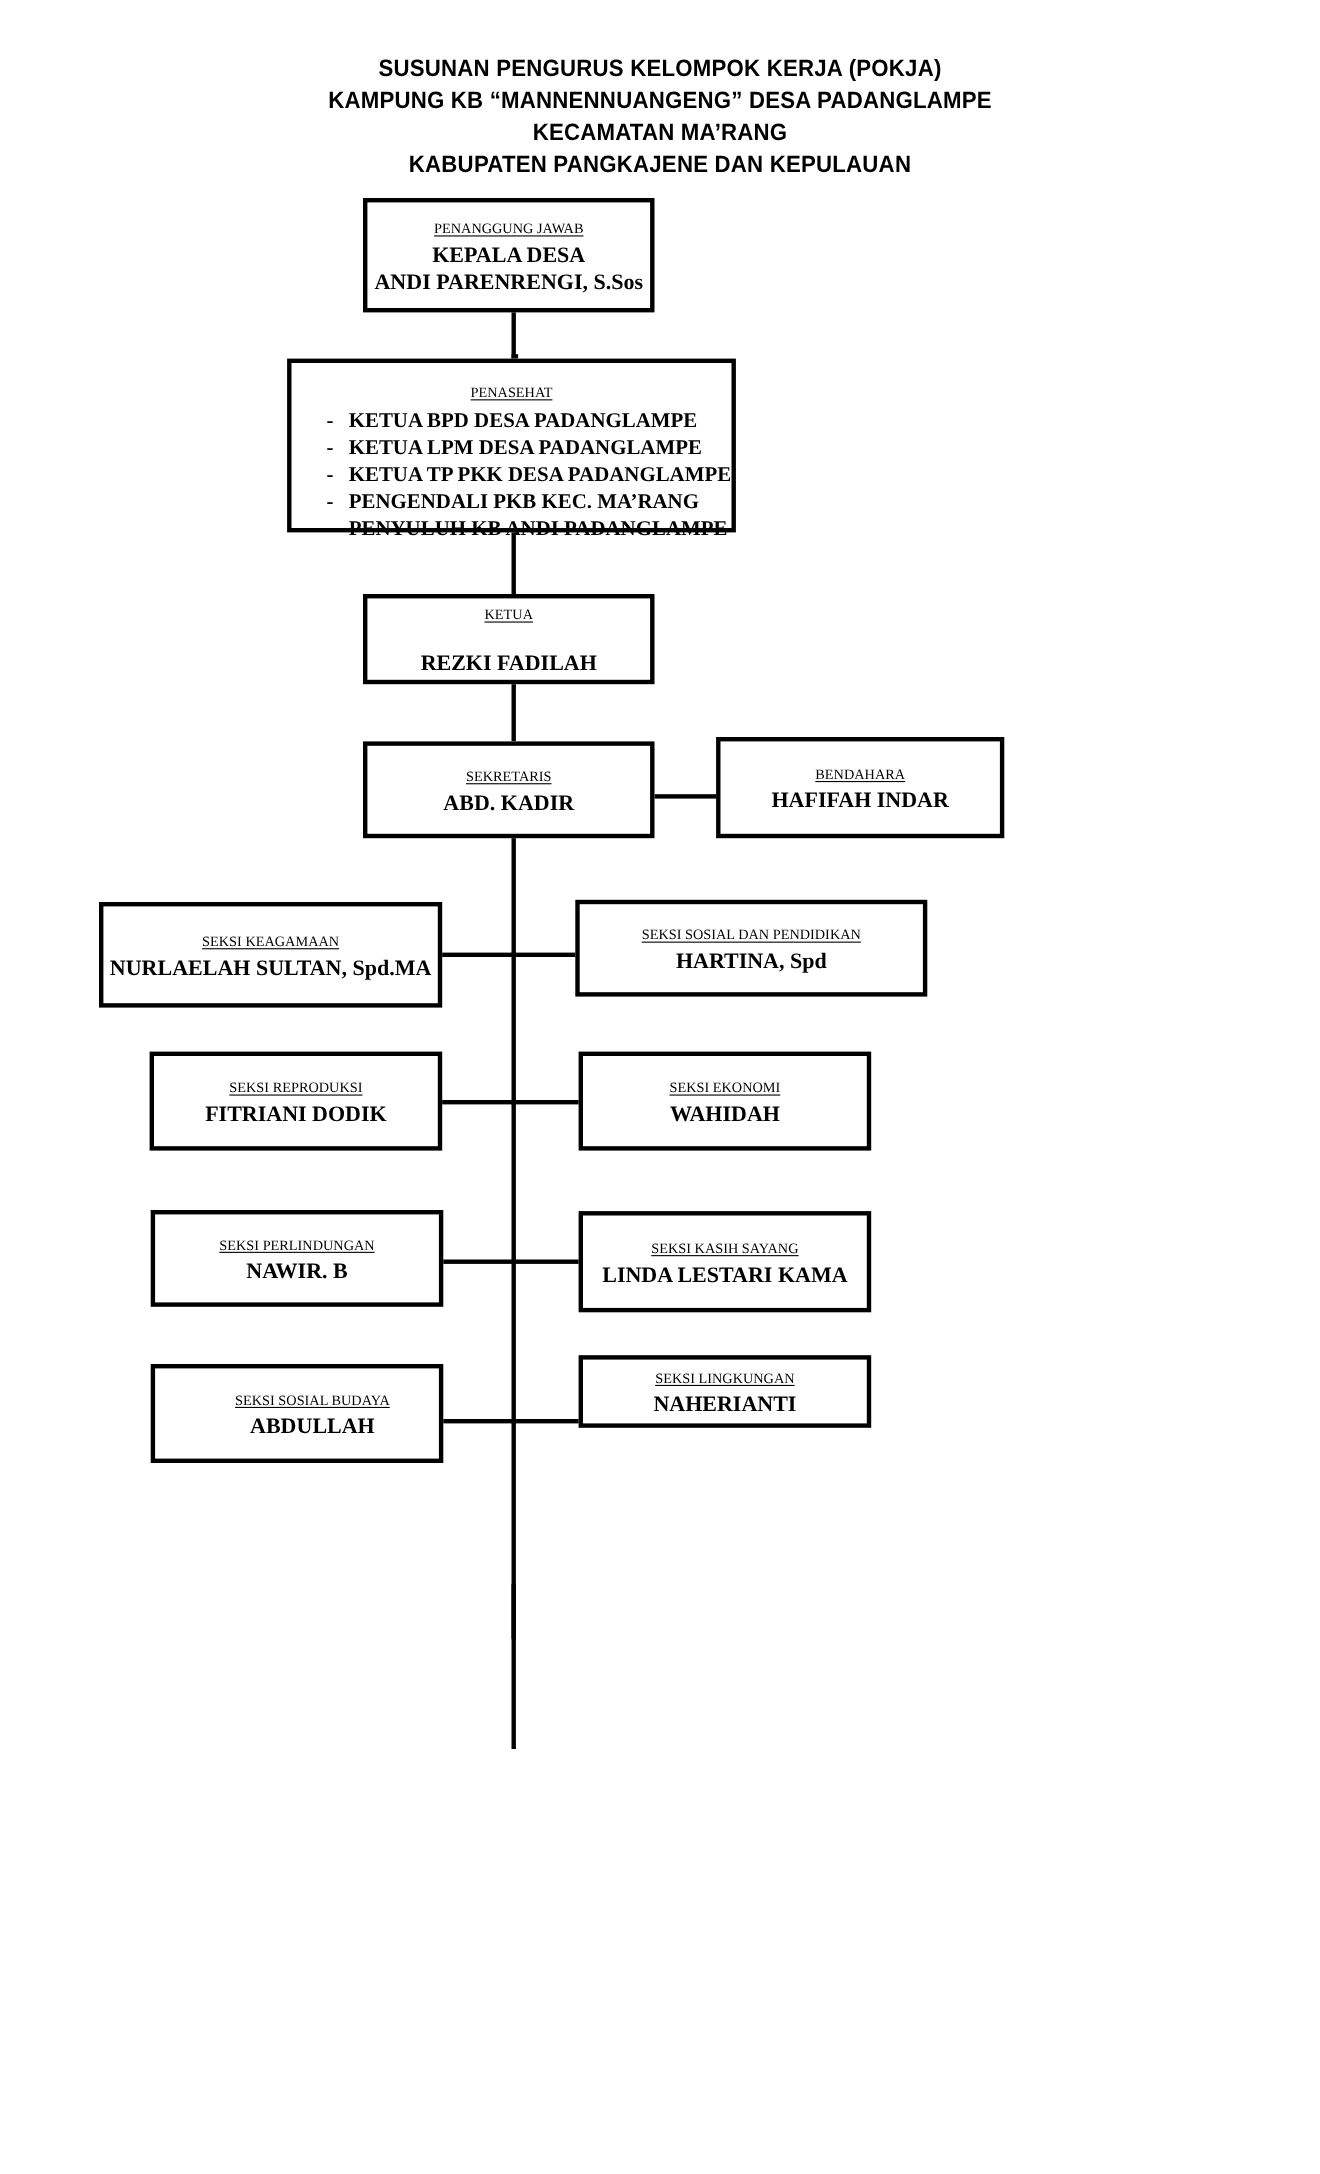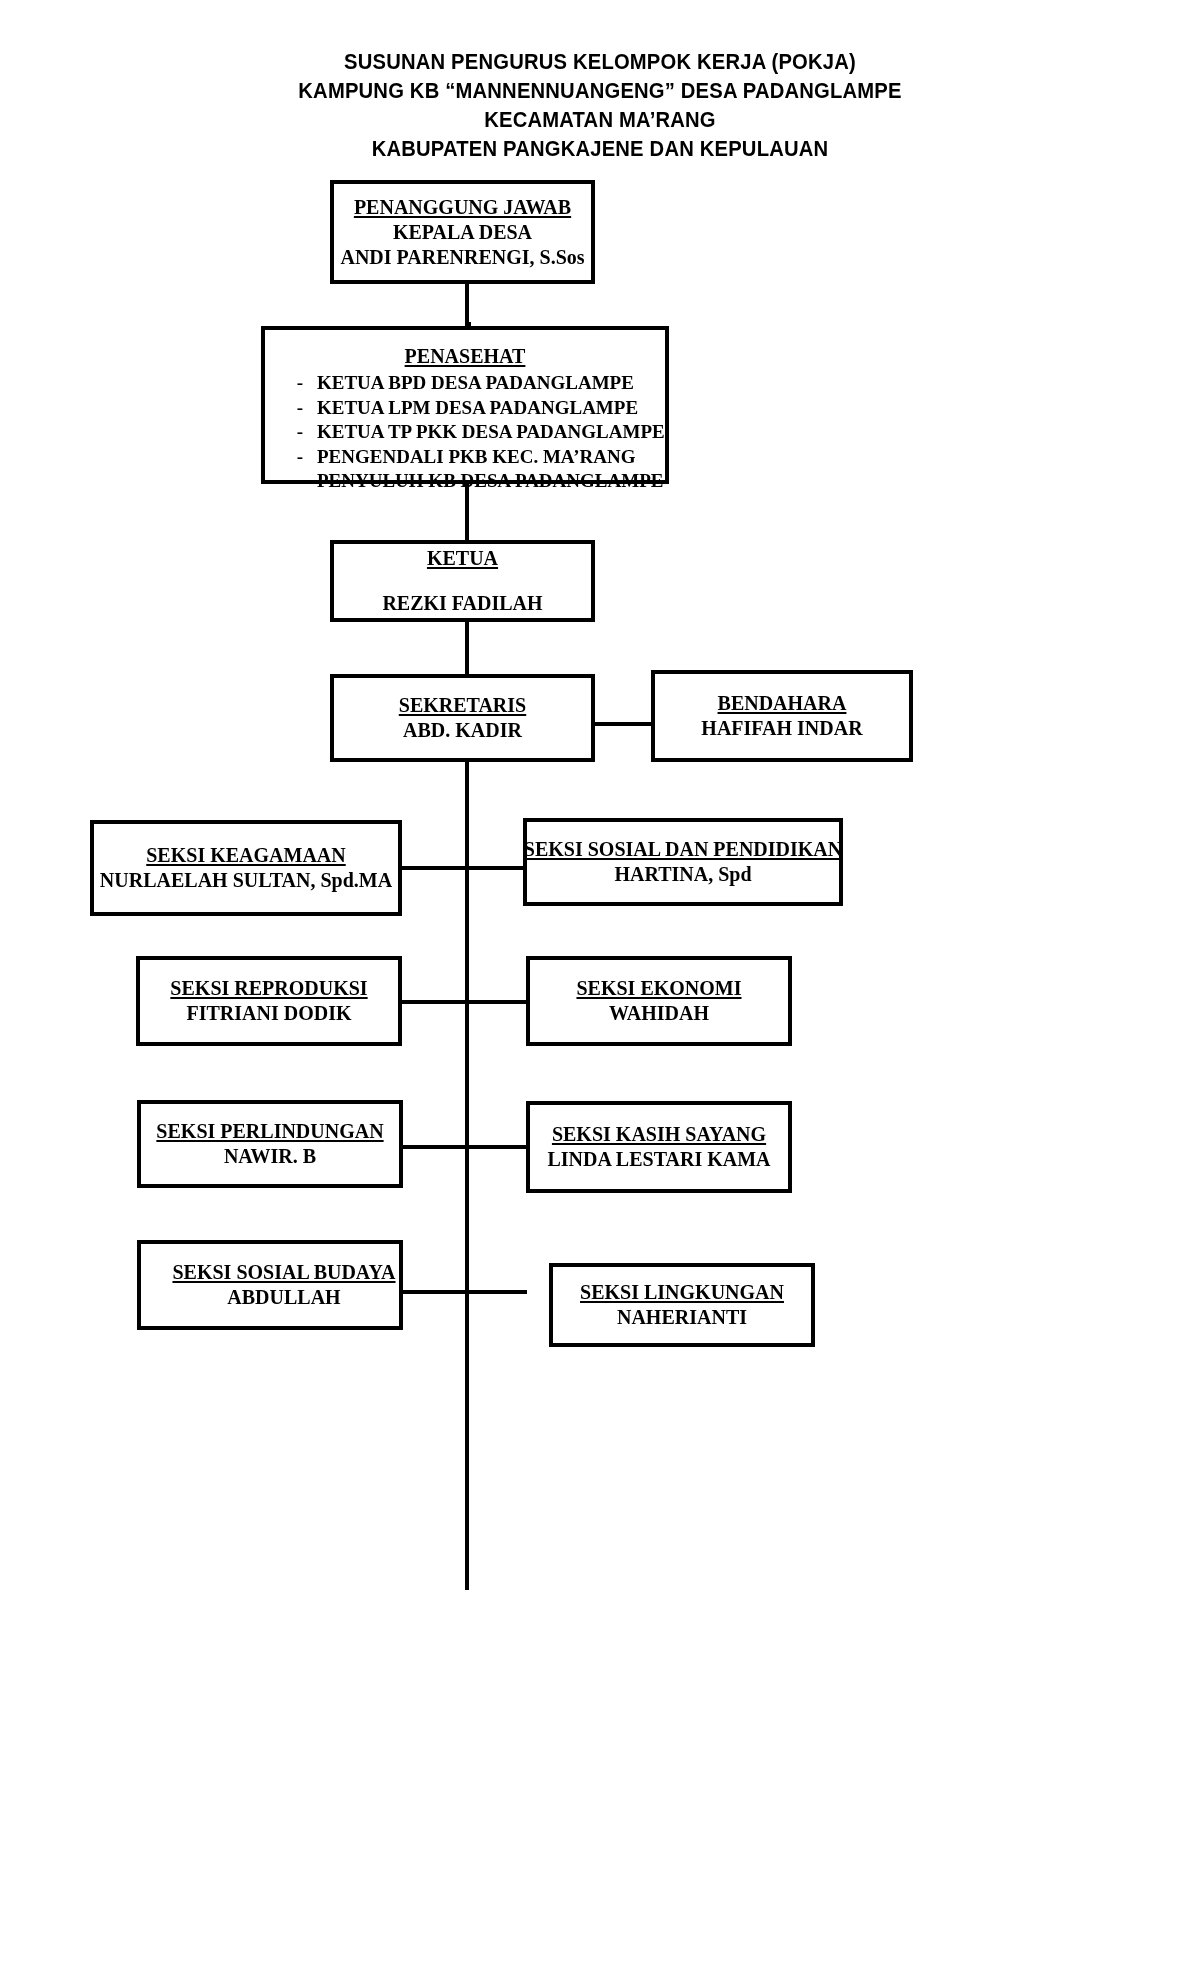--- a/index.html
+++ b/index.html
@@ -57,22 +57,22 @@
     background: #ffffff;
     box-sizing: border-box;
     display: flex;
     flex-direction: column;
     align-items: center;
     justify-content: center;
     text-align: center;
     z-index: 5;
   }
   .box .role {
-    font-weight: bold;
-    font-size: 20px;
+    font-weight: normal;
+    font-size: 13px;
     line-height: 25px;
     text-decoration: underline;
     text-underline-offset: 2px;
     white-space: nowrap;
   }
   .box .person {
     font-weight: bold;
     font-size: 20px;
     line-height: 25px;
     white-space: nowrap;
@@ -165,21 +165,21 @@
       <li>
           <span class="dash">-</span>
           <span>KETUA TP PKK DESA PADANGLAMPE</span>
         </li>
       <li>
           <span class="dash">-</span>
           <span>PENGENDALI PKB KEC. MA’RANG</span>
         </li>
       <li>
           <span class="dash">-</span>
-          <span>PENYULUH KB DESA PADANGLAMPE</span>
+          <span>PENYULUH KB ANDI PADANGLAMPE</span>
         </li>
     </ul>
   </div>
 
   <div class="box" style="left:330px; top:540px; width:265px; height:82px;gap:20px;">
     <div class="role">KETUA</div>
     <div class="person">REZKI FADILAH</div>
   </div>
 
   <div class="box" style="left:330px; top:674px; width:265px; height:88px;">
@@ -220,18 +220,18 @@
   <div class="box" style="left:526px; top:1101px; width:266px; height:92px;">
     <div class="role">SEKSI KASIH SAYANG</div>
     <div class="person">LINDA LESTARI KAMA</div>
   </div>
 
   <div class="box" style="left:137px; top:1240px; width:266px; height:90px;padding-left:28px;">
     <div class="role">SEKSI SOSIAL BUDAYA</div>
     <div class="person">ABDULLAH</div>
   </div>
 
-  <div class="box" style="left:526px; top:1263px; width:266px; height:84px;margin-left:23px;">
+  <div class="box" style="left:526px; top:1232px; width:266px; height:66px;">
     <div class="role">SEKSI LINGKUNGAN</div>
     <div class="person">NAHERIANTI</div>
   </div>
 
 </div>
 
 </body></html>

